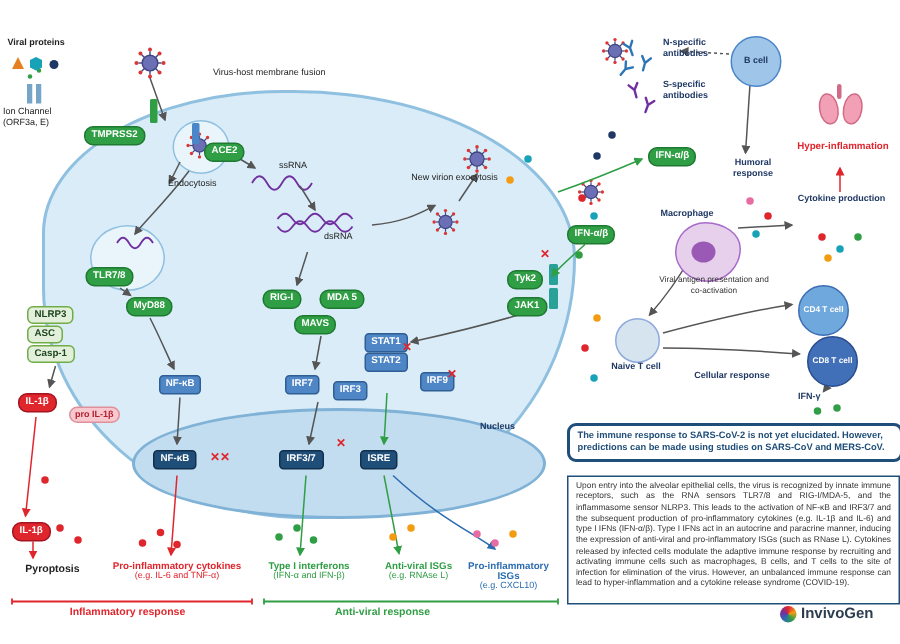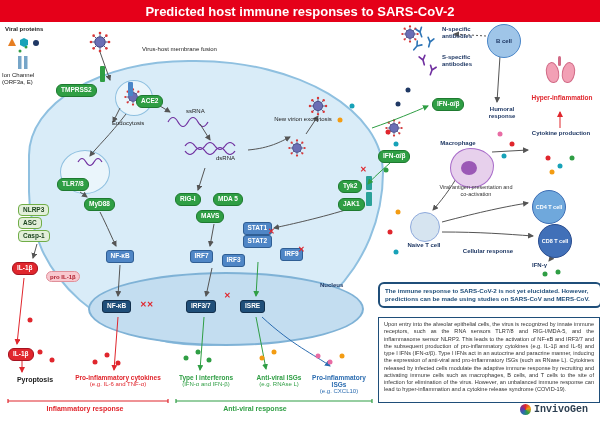--- a/index.html
+++ b/index.html
@@ -44,21 +44,20 @@
   .logo{display:flex;align-items:center;gap:3px;}
   .logodot{width:11px;height:11px;border-radius:50%;
     background:conic-gradient(#e0262d,#f39c12,#2f9e44,#2b6cb0,#7030a0,#e0262d);}
   .logotext{font-size:10px;font-weight:bold;color:#2c3e50;}
 </style>
 </head>
 <body>
 
 <div id="stage">
 
-  <div class="abs titlebar">Predicted host immune responses to SARS-CoV-2</div>
 
   <div class="abs cell"></div>
   <div class="abs endo" style="left:115px;top:80px;width:36px;height:34px;"></div>
   <div class="abs endo" style="left:60px;top:150px;width:48px;height:42px;"></div>
   <div class="abs nucleus"></div>
 
   <svg width="600" height="429" viewBox="0 0 600 429">
     <defs>
       <marker id="ad" markerWidth="6" markerHeight="6" refX="5" refY="3" orient="auto">
           <path d="M0,0 L6,3 L0,6 z" fill="#555"></path>
@@ -280,21 +279,21 @@
   <div class="abs cellcirc" style="left:538px;top:224px;width:32px;height:32px;background:#4170b8;border:1.5px solid #2a4d8f;">
     <span class="center" style="font-size:5.5px;color:#fff;font-weight:bold;line-height:1.1;">CD8 T cell</span>
   </div>
 
   <div class="abs lbl navy bold center" style="left:460px;top:248px;width:56px;">Cellular response</div>
   <div class="abs lbl navy bold" style="left:532px;top:262px;">IFN-γ</div>
 
   <div class="abs notebox1">The immune response to SARS-CoV-2 is not yet elucidated. However, predictions can be made using studies on SARS-CoV and MERS-CoV.</div>
   <div class="abs notebox2">Upon entry into the alveolar epithelial cells, the virus is recognized by innate immune receptors, such as the RNA sensors TLR7/8 and RIG-I/MDA-5, and the inflammasome sensor NLRP3. This leads to the activation of NF-κB and IRF3/7 and the subsequent production of pro-inflammatory cytokines (e.g. IL-1β and IL-6) and type I IFNs (IFN-α/β). Type I IFNs act in an autocrine and paracrine manner, inducing the expression of anti-viral and pro-inflammatory ISGs (such as RNase L). Cytokines released by infected cells modulate the adaptive immune response by recruiting and activating immune cells such as macrophages, B cells, and T cells to the site of infection for elimination of the virus. However, an unbalanced immune response can lead to hyper-inflammation and a cytokine release syndrome (COVID-19).</div>
 
-  <div class="abs logo" style="left:520px;top:404px;font-family:Liberation Mono, monospace;">
+  <div class="abs logo" style="left:520px;top:404px;">
     <div class="logodot"></div>
     <span class="logotext">InvivoGen</span>
   </div>
 
   <div id="dots" class="abs" style="left:0;top:0;width:600px;height:429px;pointer-events:none;">
       <div class="dot" style="left: 95px; top: 362px; background: rgb(224, 38, 45);"></div>
       <div class="dot" style="left: 107px; top: 355px; background: rgb(224, 38, 45);"></div>
       <div class="dot" style="left: 118px; top: 363px; background: rgb(224, 38, 45);"></div>
       <div class="dot" style="left: 40px; top: 352px; background: rgb(224, 38, 45);"></div>
       <div class="dot" style="left: 52px; top: 360px; background: rgb(224, 38, 45);"></div>

